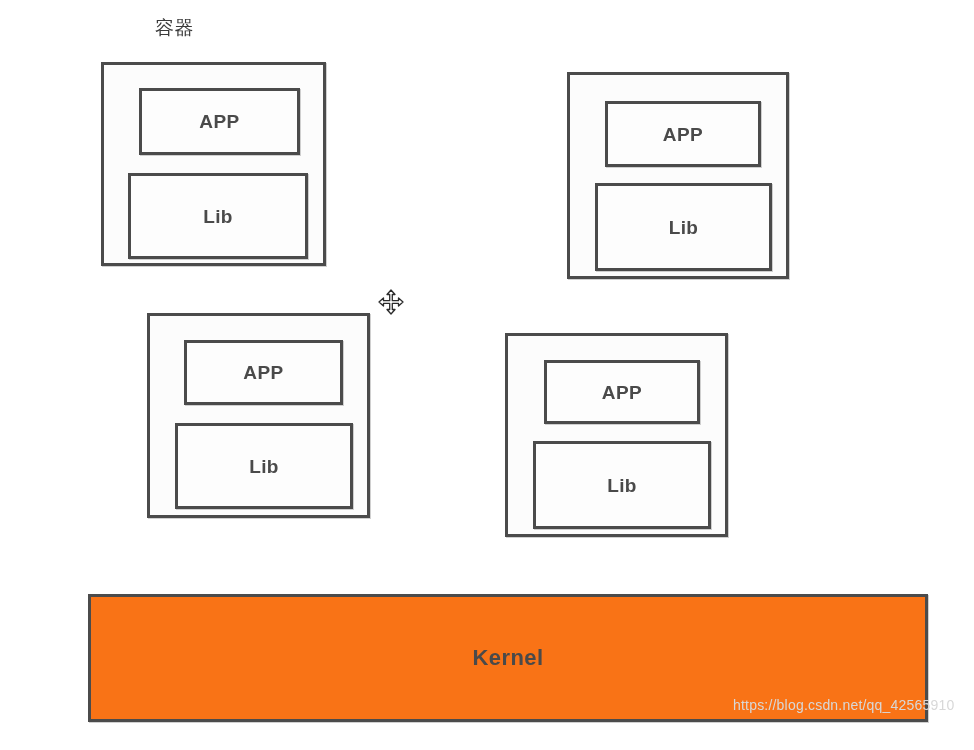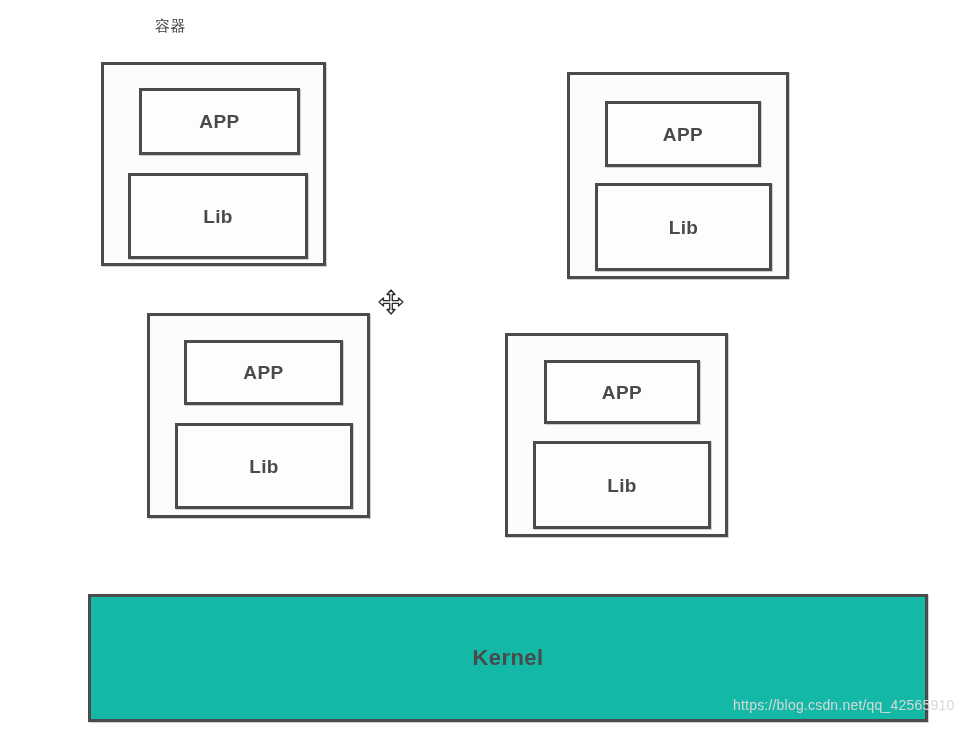--- a/index.html
+++ b/index.html
@@ -17,21 +17,21 @@
   #canvas {
     position: relative;
     width: 974px;
     height: 750px;
     background: #ffffff;
   }
 
   
   .diagram-label {
     position: absolute;
-    font-size: 15px;
+    font-size: 19px;
     color: #3a3a3a;
     letter-spacing: 0.5px;
     white-space: nowrap;
     line-height: 1;
   }
 
   
   .box {
     position: absolute;
     box-sizing: border-box;
@@ -62,21 +62,21 @@
   .inner-box,
   .kernel-box {
     box-shadow: 1px 1px 0 rgba(170,170,170,0.55);
   }
 
   
   .kernel-box {
     position: absolute;
     box-sizing: border-box;
     border: 3px solid #4b4b4b;
-    background: #14b8a6;
+    background: #f97316;
     display: flex;
     align-items: center;
     justify-content: center;
   }
   .kernel-box .kernel-label {
     font-size: 22px;
     font-weight: bold;
     color: #4a4a4a;
     letter-spacing: 0.4px;
     line-height: 1;

